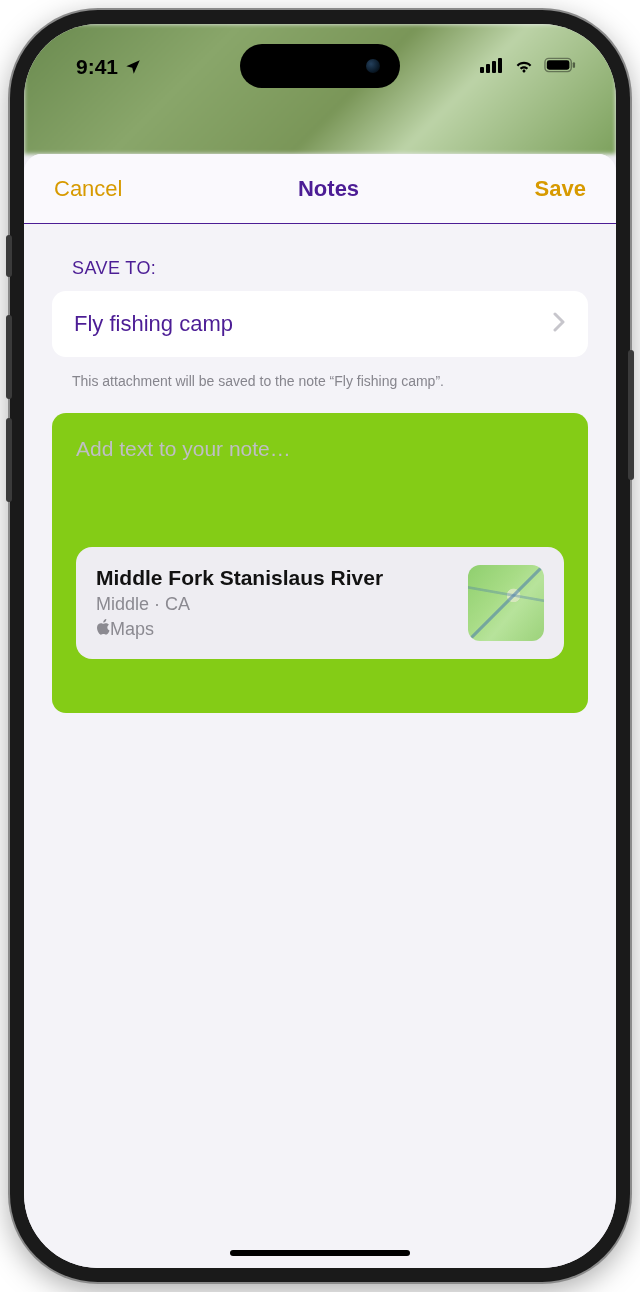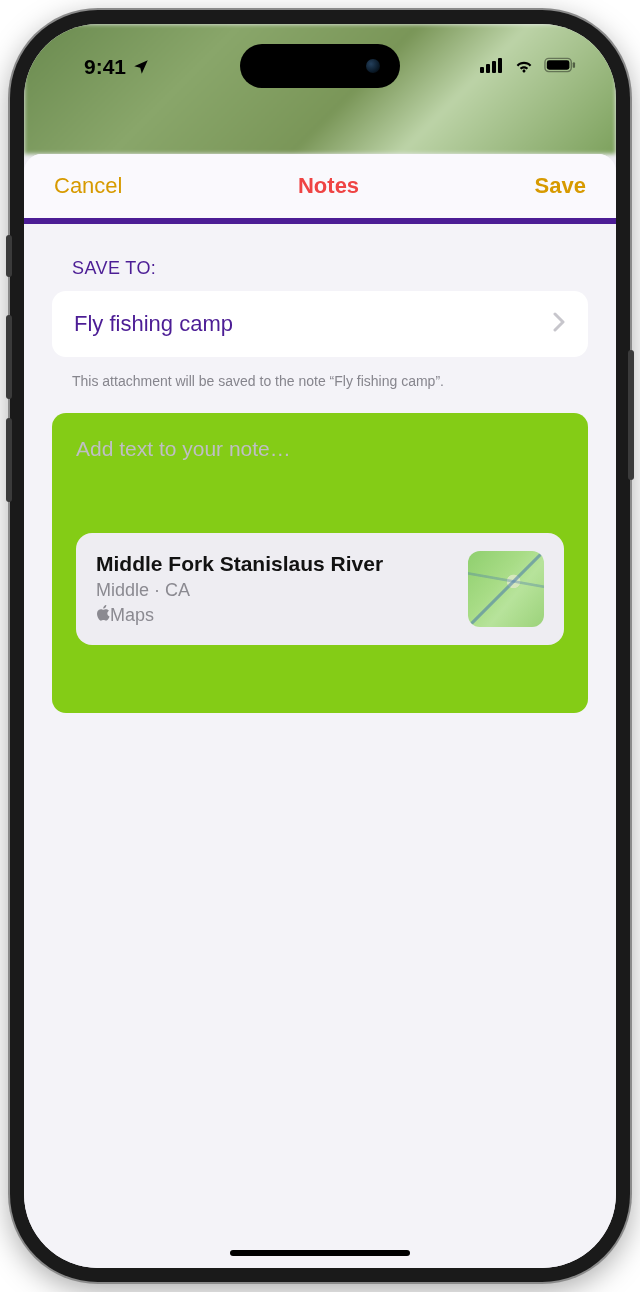--- a/index.html
+++ b/index.html
@@ -25,21 +25,21 @@
     }
 
     
     .map-header {
       position:absolute; left:0; right:0; top:0; height:130px;
       background: linear-gradient(135deg,#6a8a4f 0%, #89a66a 30%, #7a9658 55%, #bcd3a7 70%, #7da15d 100%);
       filter: blur(2px);
     }
 
     .status-bar {
-      position:absolute; top:0; left:8px; right:0; height:64px;
+      position:absolute; top:0; left:0; right:0; height:64px;
       display:flex; align-items:center; justify-content:space-between;
       padding: 22px 40px 0 52px;
       z-index:3;
     }
     .status-left { display:flex; align-items:center; gap:6px; font-weight:600; font-size:21px;}
     .status-right { display:flex; align-items:center; gap:9px; }
     .location-arrow svg { display:block; }
 
     .dynamic-island {
       position:absolute; top:20px; left:50%; transform:translateX(-50%);
@@ -55,27 +55,27 @@
       position:absolute; left:0; right:0; top:130px; bottom:0;
       background:#f4f3f8;
       border-top-left-radius:18px; border-top-right-radius:18px;
       overflow:hidden;
       z-index:2;
     }
 
     .nav-bar {
       height:70px;
       background:#faf9fd;
-      border-bottom:6px solid #4c1d95;
+      border-bottom:1px solid #4c1d95;
       display:flex; align-items:center; justify-content:space-between;
       padding:0 30px;
     }
     .nav-btn { font-size:22px; color:#d79a00; background:none; border:none; cursor:pointer; }
     .nav-btn.save { font-weight:600; }
-    .nav-title { font-size:22px; font-weight:600; color:#ef4444; }
+    .nav-title { font-size:22px; font-weight:600; color:#4c1d95; }
 
     .section-header {
       color:#4c1d95; font-size:18px; letter-spacing:.4px;
       padding: 34px 48px 12px;
     }
 
     .row-card {
       margin: 0 28px; background:#fff; border-radius:14px;
       padding: 20px 22px; display:flex; align-items:center; justify-content:space-between;
       cursor:pointer;
@@ -93,21 +93,21 @@
       background:#84cc16; border-radius:14px; padding:24px 24px 30px;
       min-height:300px;
     }
     .note-textarea {
       width:100%; border:none; outline:none; resize:none;
       font-size:21px; color:#000; background:transparent; min-height:40px;
     }
     .note-textarea::placeholder { color:#bfbec5; }
 
     .attachment-card {
-      margin-top:44px;
+      margin-top:58px;
       background:#eeedf2; border-radius:16px; padding:18px 20px;
       display:flex; align-items:center; justify-content:space-between; gap:16px;
     }
     .attachment-text .title { font-size:21px; font-weight:600; color:#121212; }
     .attachment-text .subtitle { font-size:18px; color:#8b8a91; margin-top:4px; }
     .attachment-text .source { font-size:18px; color:#8b8a91; margin-top:4px; display:flex; align-items:center; }
     .map-thumb {
       width:76px; height:76px; border-radius:12px; flex-shrink:0;
       background:
         radial-gradient(circle at 60% 40%, #d6e7bd 0 10%, transparent 11%),

